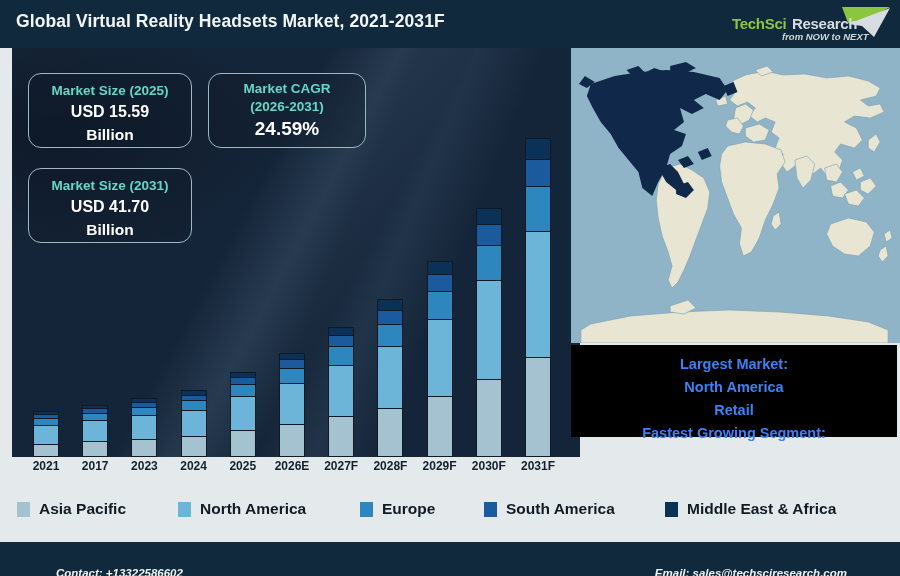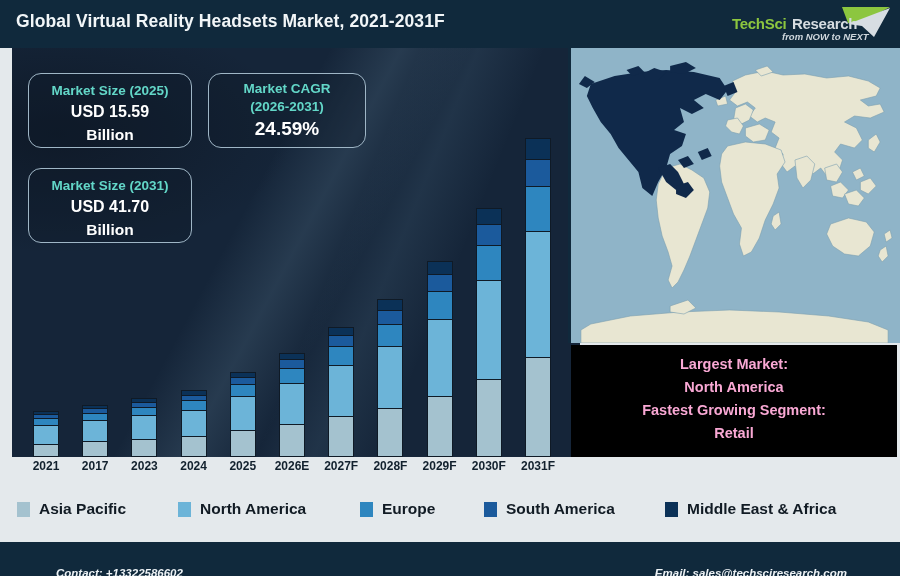--- a/index.html
+++ b/index.html
@@ -98,23 +98,23 @@
 
   
   #map-panel {
     position: absolute; left: 568px; top: 48px; width: 332px; height: 295px;
     background: #8fb4c8; overflow: hidden;
     border-left: 3px solid #10293c;
   }
   #map-svg { display:block; width: 100%; height: 100%; }
 
   #info-panel {
-    position: absolute; left: 571px; top: 345px; width: 326px; height: 112px;
+    position: absolute; left: 571px; top: 345px; width: 326px; height: 92px;
     background: #000000;
-    color: #f9a8d4; text-align: center;
+    color: #3b82f6; text-align: center;
     padding-top: 8px;
   }
   #info-panel div {
     font-size: 14.5px; font-weight: bold; line-height: 23px;
   }
 
   
   #legend {
     position: absolute; left: 0; top: 476px; width: 900px; height: 66px;
     background: #e4e9ec;
@@ -319,22 +319,22 @@
         <path fill="#10294a" d="M100,18 L116,14 L126,20 L114,26 L100,24 Z"></path>
         <path fill="#10294a" d="M56,22 L68,18 L74,24 L62,28 Z"></path>
         <path fill="#10294a" d="M154,38 L164,34 L168,44 L158,48 Z"></path>
       </g>
     </svg>
   </div>
 
   <div id="info-panel">
     <div>Largest Market:</div>
     <div>North America</div>
+    <div>Retail</div>
     <div>Fastest Growing Segment:</div>
-    <div>Retail</div>
   </div>
 
   <div id="legend">
       <div class="leg-item" style="position: absolute; left: 17px; text-align: center;">
         <span class="leg-sw" style="background: rgb(164, 194, 207);"></span>
         <span class="leg-tx">Asia Pacific</span>
       </div>
       <div class="leg-item" style="position: absolute; left: 178px;">
         <span class="leg-sw" style="background: rgb(108, 180, 216);"></span>
         <span class="leg-tx">North America</span>

